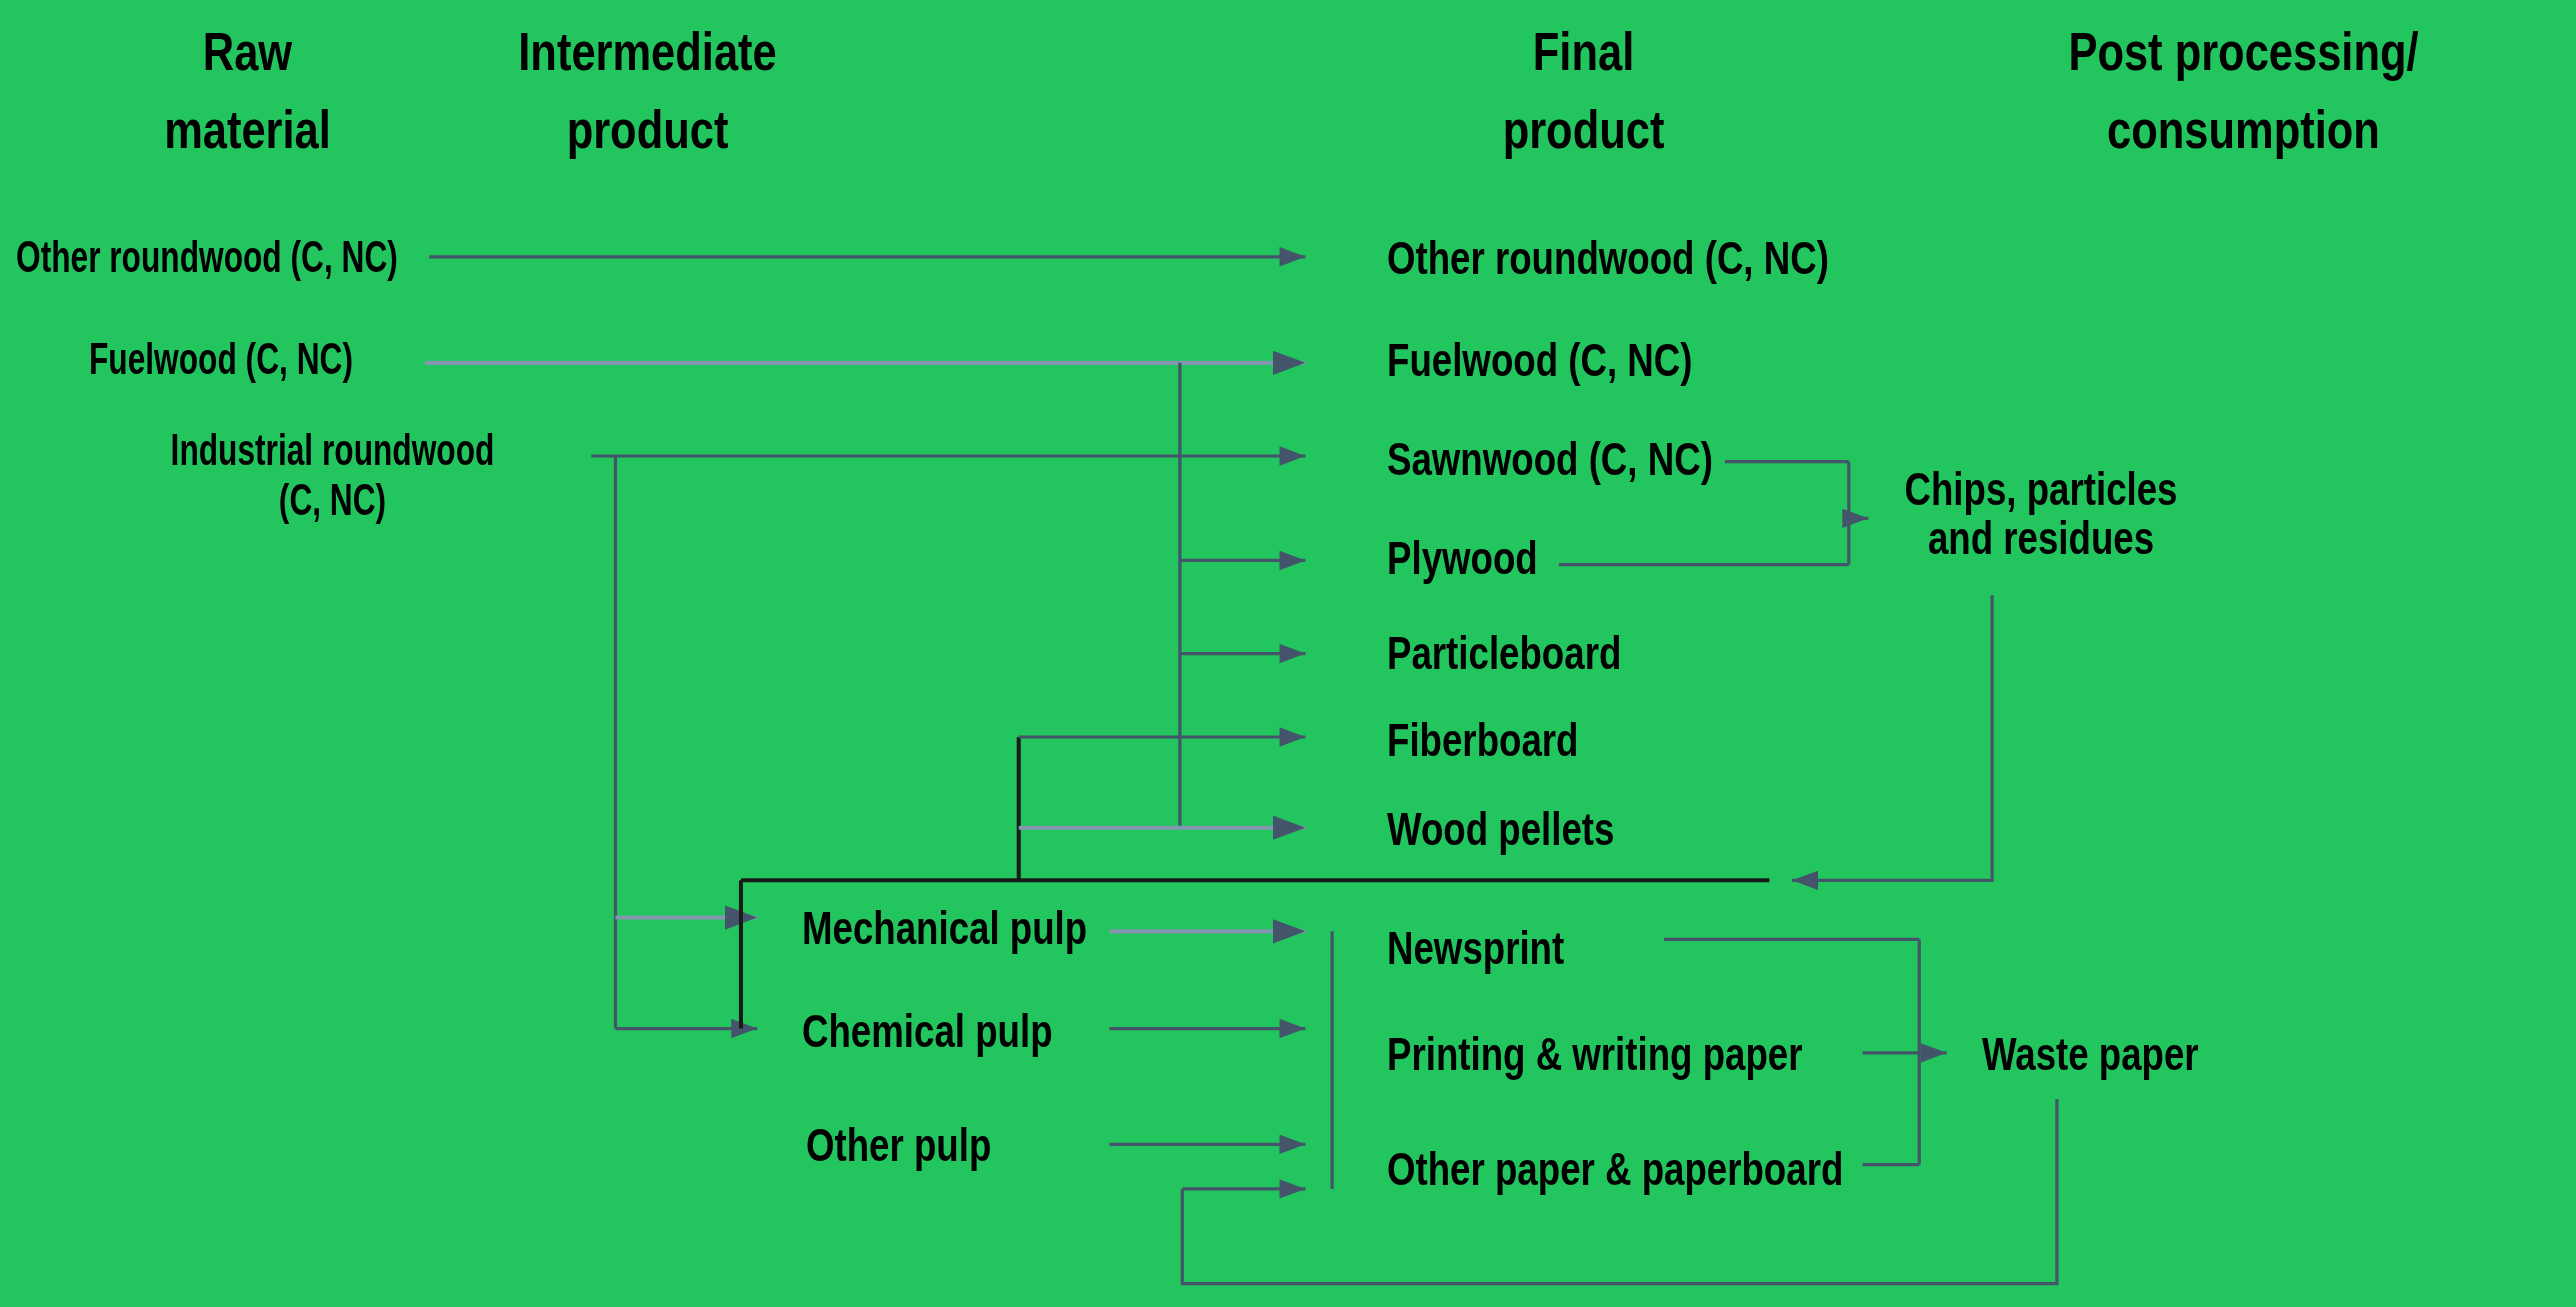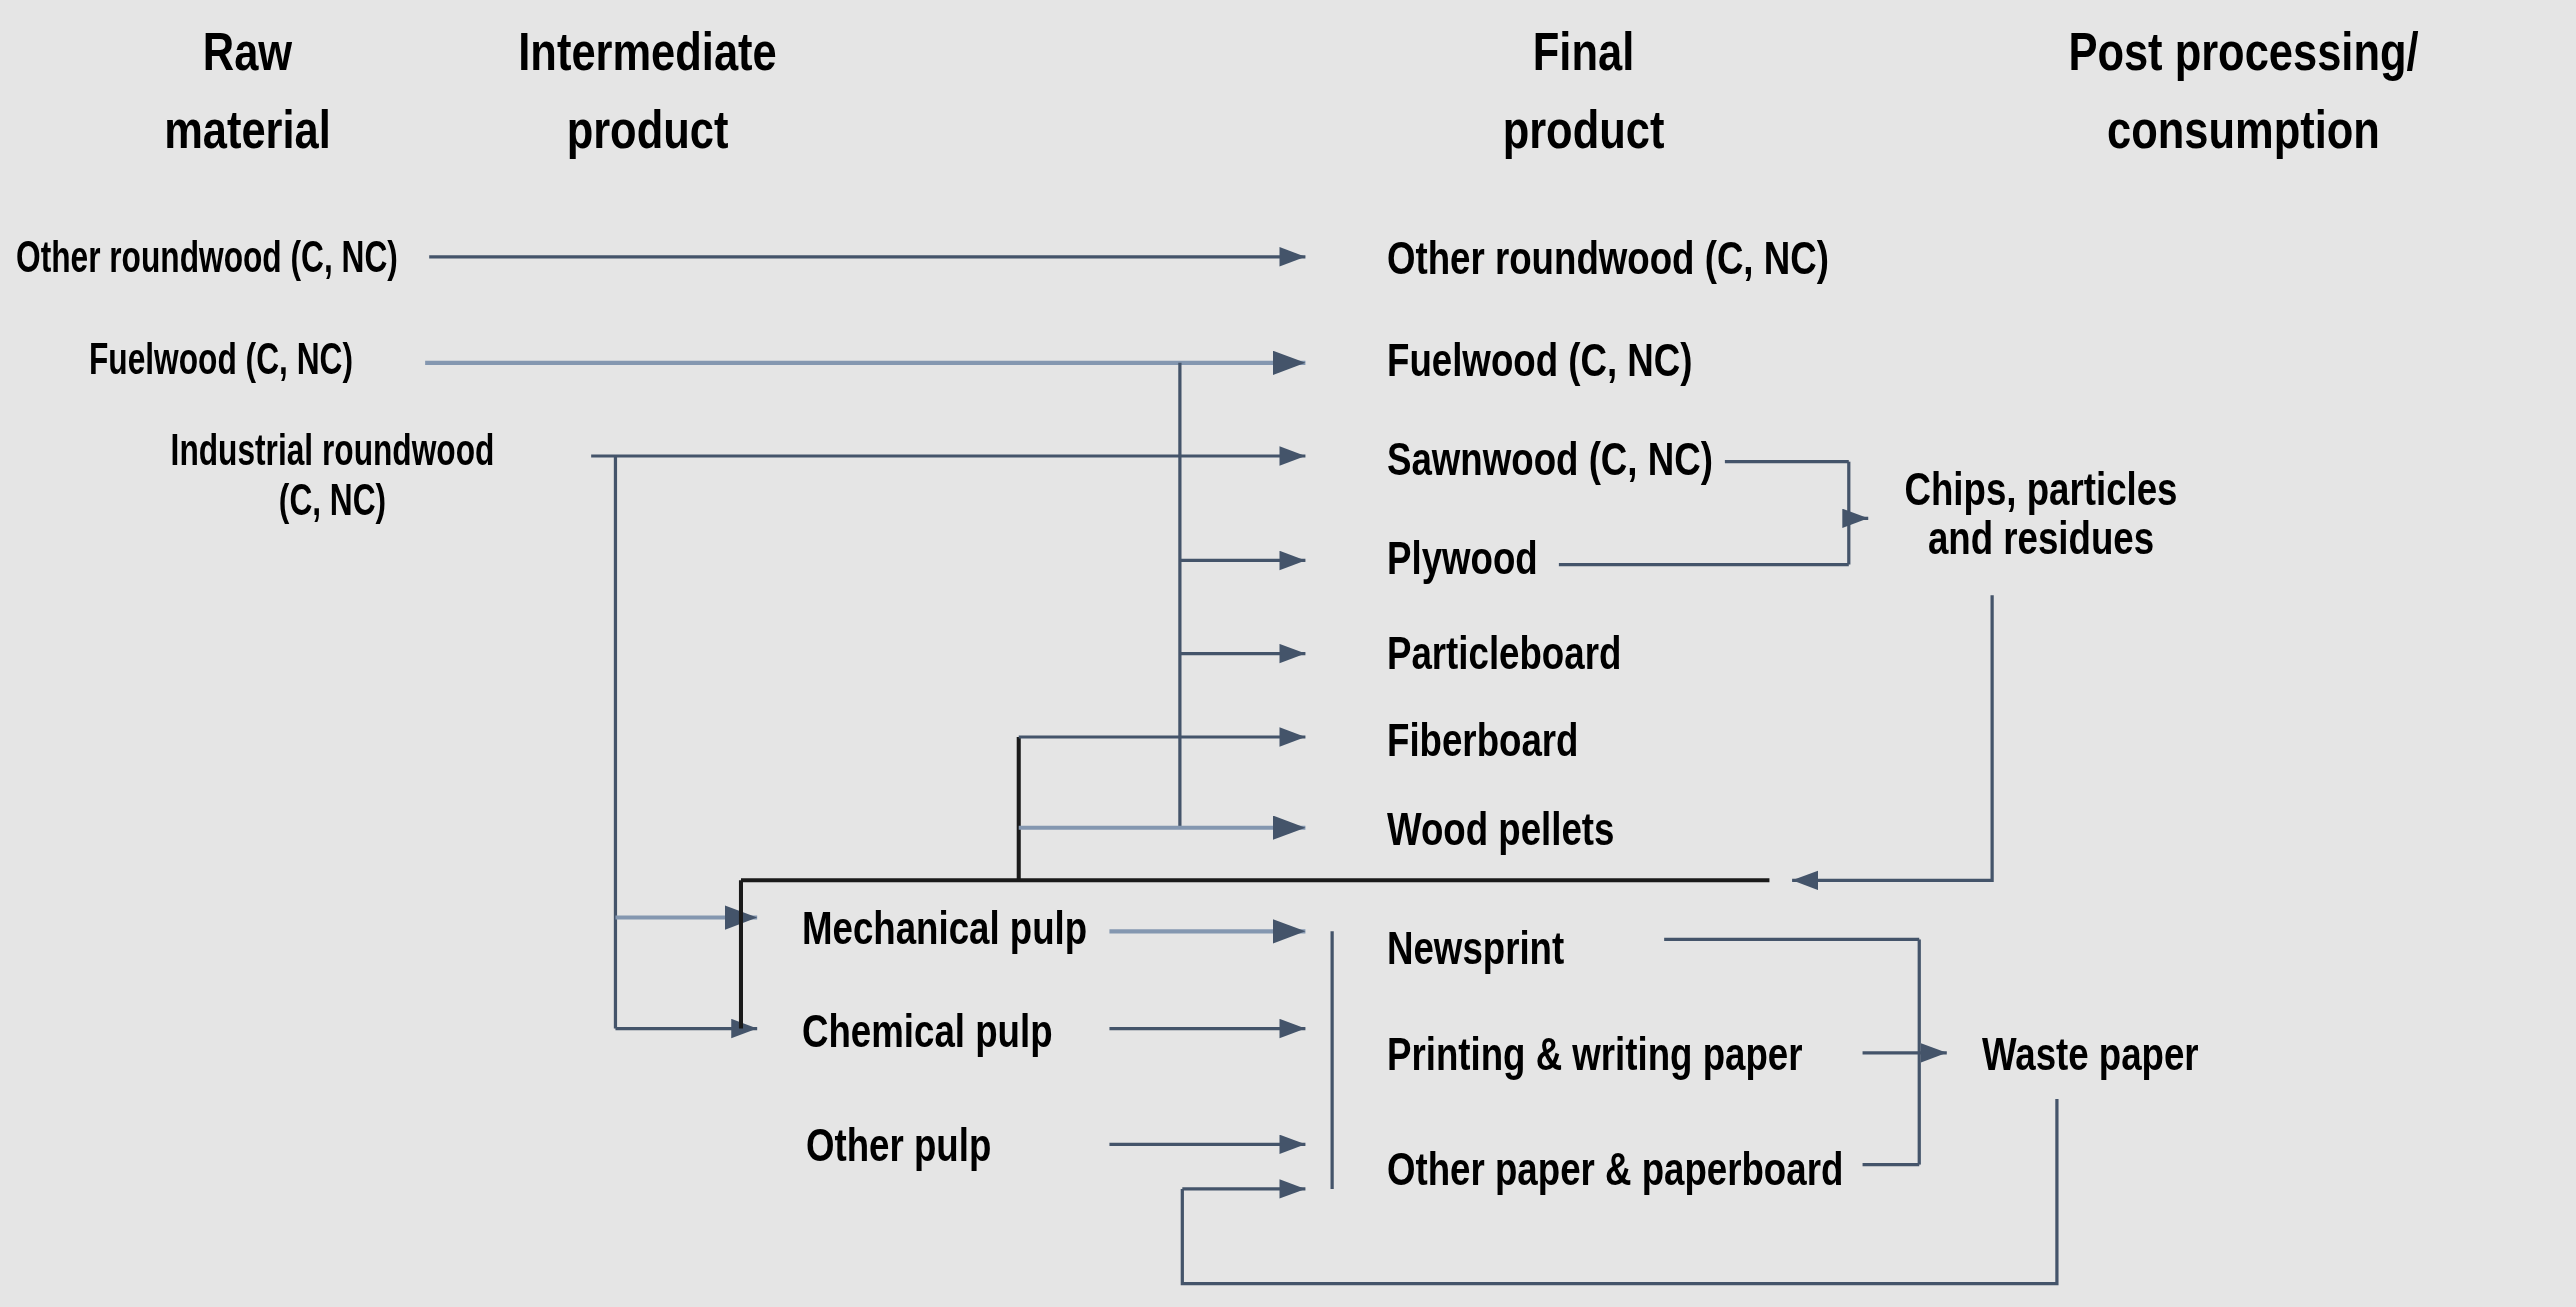--- a/index.html
+++ b/index.html
@@ -1,20 +1,20 @@
 <!DOCTYPE html>
 <html style="font-size:13px"><head>
 <meta charset="utf-8">
 <style>
   html,body{margin:0;padding:0;background:#ffffff;}
   #canvas{
     position:relative;
     width:2576px;
     height:1308px;
-    background:#e5e5e5;
+    background:#22c55e;
     font-family:"Liberation Sans", sans-serif;
     color:#000;
     overflow:hidden;
   }
   #flow-svg{position:absolute;left:0;top:0;width:2576px;height:1308px;}
   .hdr{
     position:absolute;
     font-size:53px;
     font-weight:bold;
     line-height:78px;

